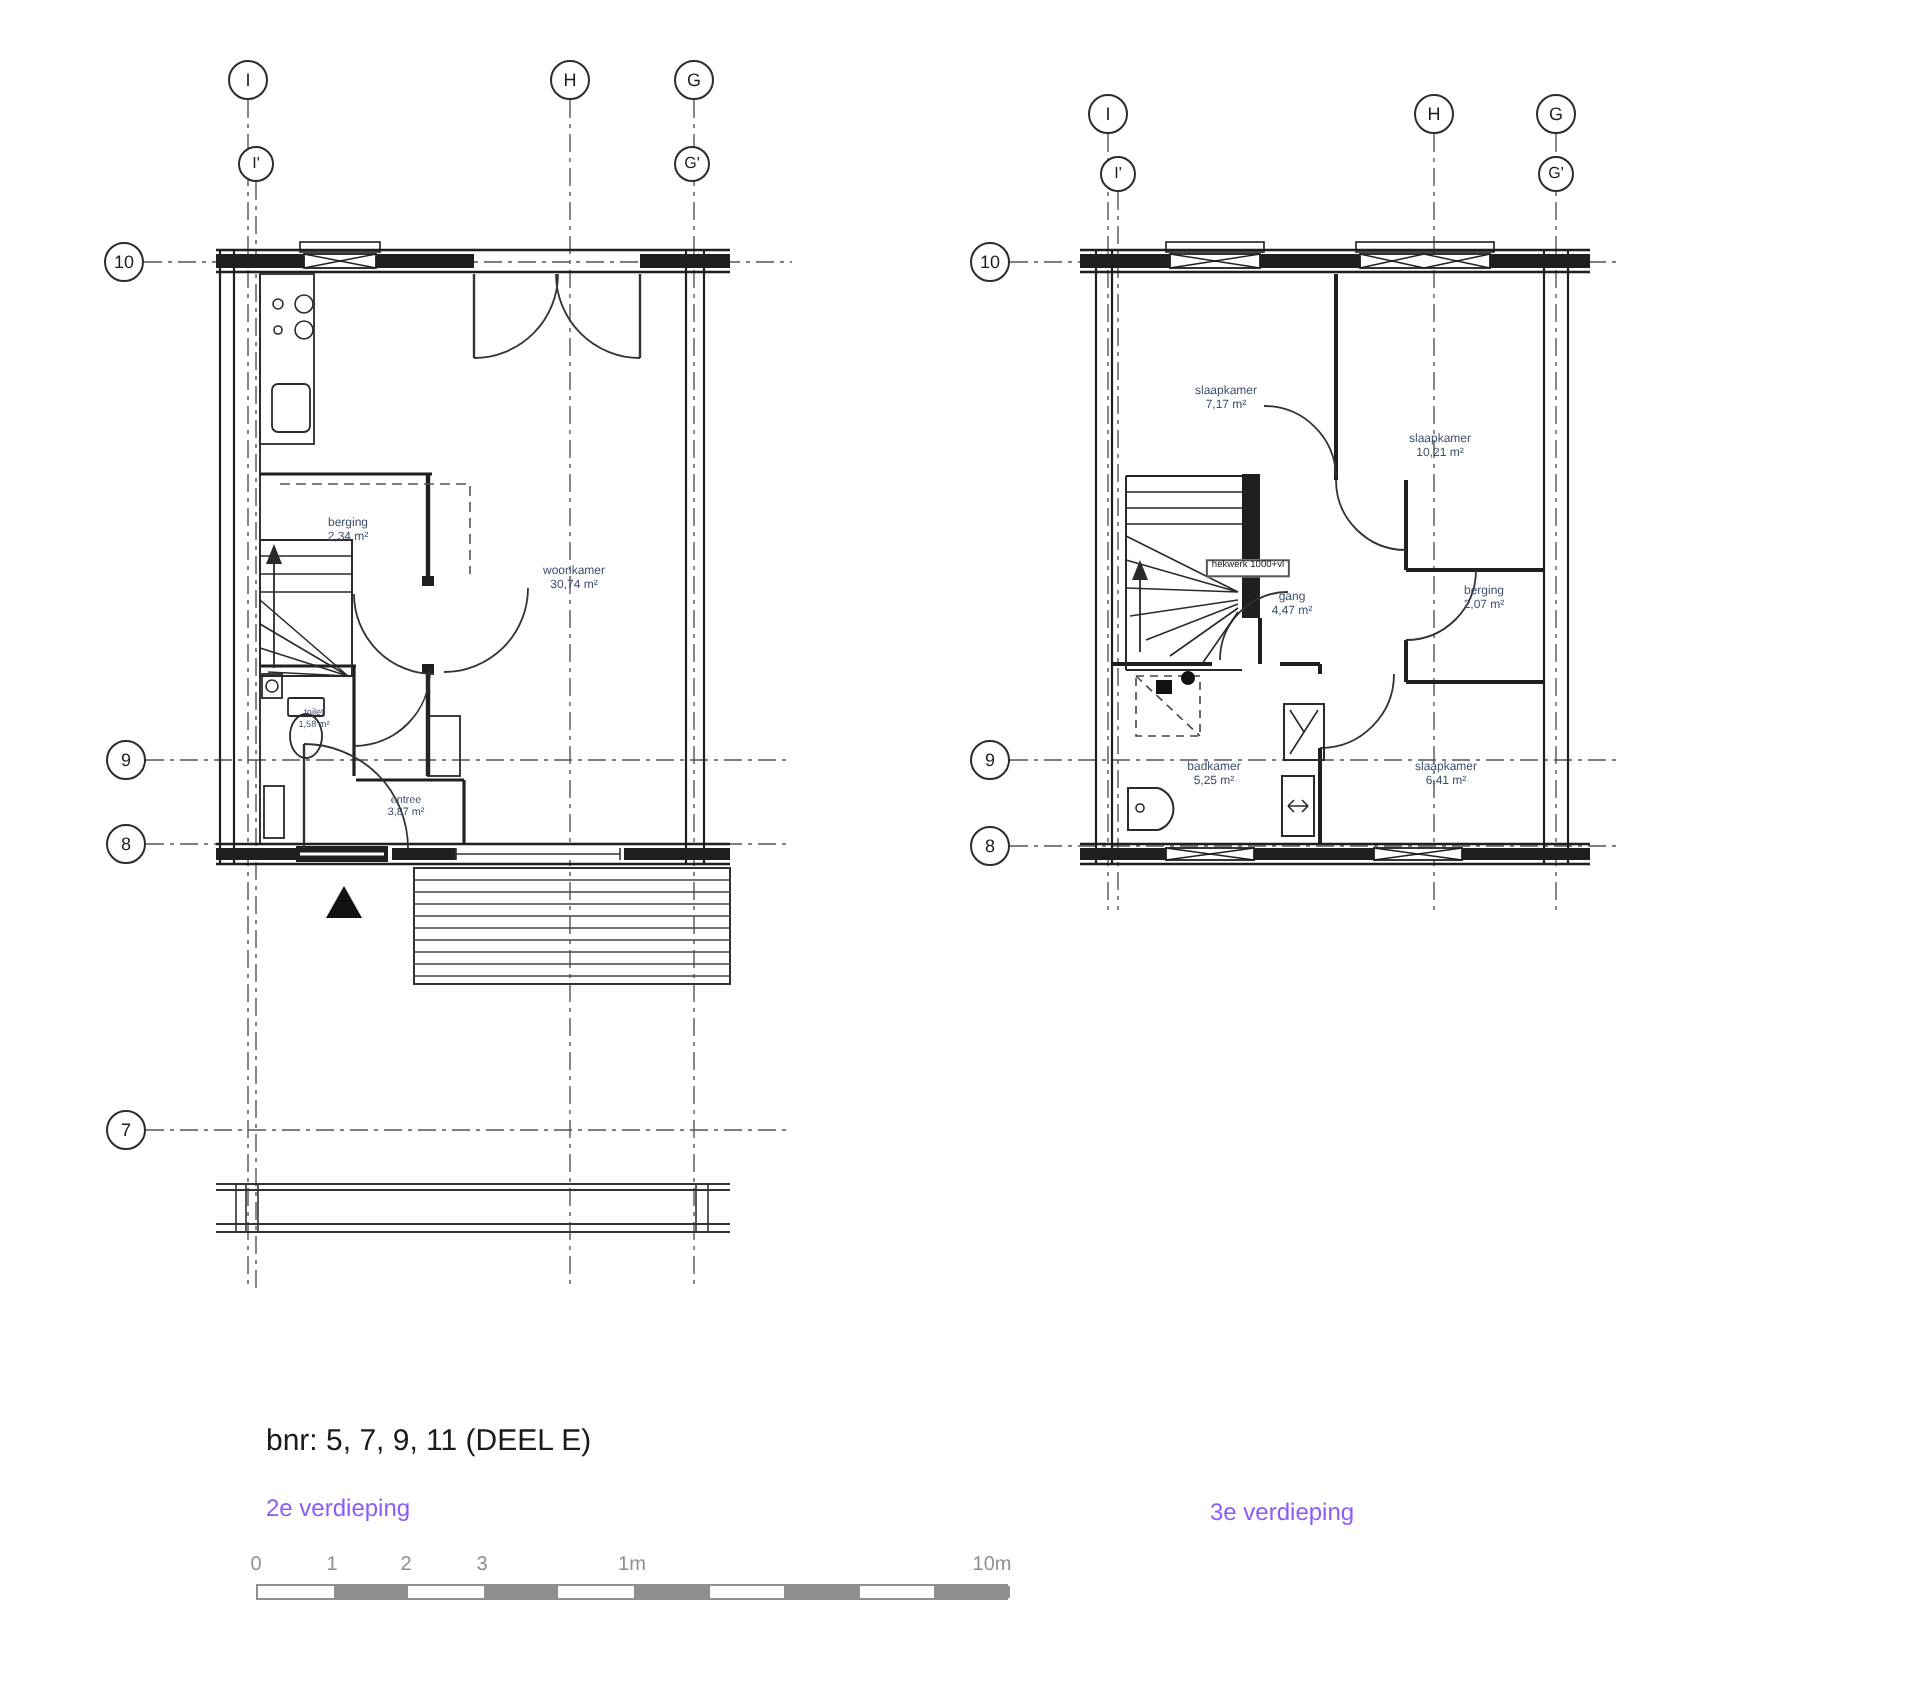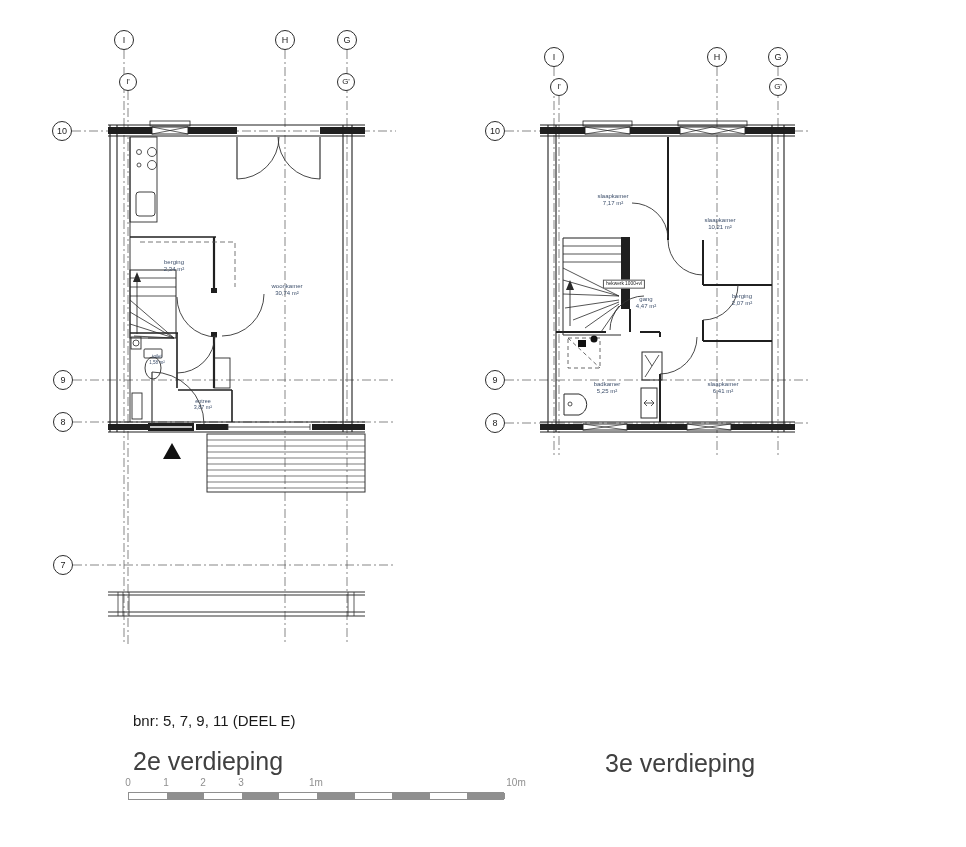--- a/index.html
+++ b/index.html
@@ -12,21 +12,21 @@
   .bubble.main{width:20px;height:20px;}
   .bubble.sub{width:18px;height:18px;font-size:8px;}
   .room-label{position:absolute;transform:translate(-50%,-50%);text-align:center;
           color:#3d4f6b;font-size:6px;line-height:1.2;white-space:nowrap;z-index:2;}
   .room-label.tiny{font-size:4.6px;}
   .room-label.small{font-size:5.4px;}
   .room-label span{display:block;}
   .annot{position:absolute;transform:translate(-50%,-50%);background:#fff;border:0.5px solid #555;
           color:#1a1a1a;font-size:4.8px;line-height:1.4;padding:0 2px;white-space:nowrap;z-index:2;}
   .footer-bnr{position:absolute;left:133px;top:712px;font-size:15px;color:#1a1a1a;}
-  .floor-title{position:absolute;font-size:25px;color:#404040;}
+  .floor-title{position:absolute;font-size:12px;color:#8b5cf6;}
   .floor-title.left{left:133px;top:747px;}
   .floor-title.right{left:605px;top:749px;}
   .scalebar{position:absolute;left:128px;top:792px;width:376px;height:8px;box-sizing:border-box;
           border:1px solid #8f8f8f;display:flex;z-index:2;}
   .scalebar .seg{height:100%;flex:0 0 37.6px;}
   .seg.light{background:#ffffff;}
   .seg.dark{background:#8f8f8f;}
   .tick{position:absolute;top:777px;font-size:10px;color:#8f8f8f;transform:translateX(-50%);}
 </style>
 </head>
@@ -281,21 +281,21 @@
 
   <div class="footer-bnr">bnr: 5, 7, 9, 11 (DEEL E)</div>
   <div class="floor-title left">2e verdieping</div>
   <div class="floor-title right">3e verdieping</div>
 
   <div class="tick" style="left:128px;">0</div>
   <div class="tick" style="left:166px;">1</div>
   <div class="tick" style="left:203px;">2</div>
   <div class="tick" style="left:241px;">3</div>
   <div class="tick" style="left:316px;">1m</div>
-  <div class="tick" style="left:516px;text-align:center;">10m</div>
+  <div class="tick" style="left:496px;text-align:center;">10m</div>
 
   <div class="scalebar">
     <div class="seg light"></div>
     <div class="seg dark"></div>
     <div class="seg light"></div>
     <div class="seg dark"></div>
     <div class="seg light"></div>
     <div class="seg dark"></div>
     <div class="seg light"></div>
     <div class="seg dark"></div>

